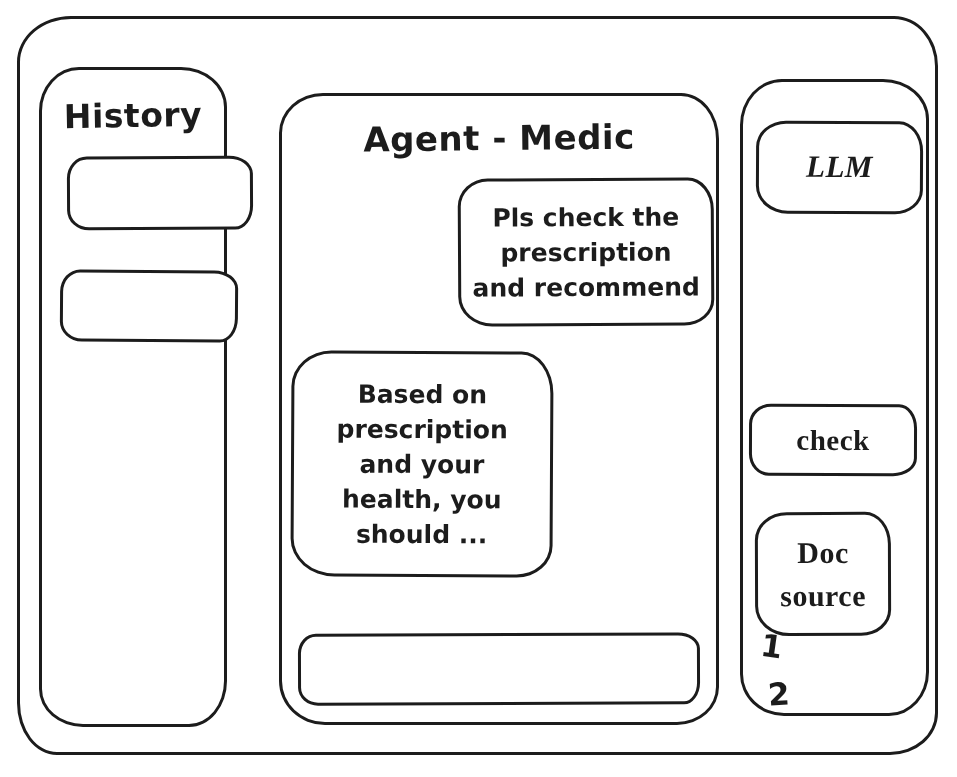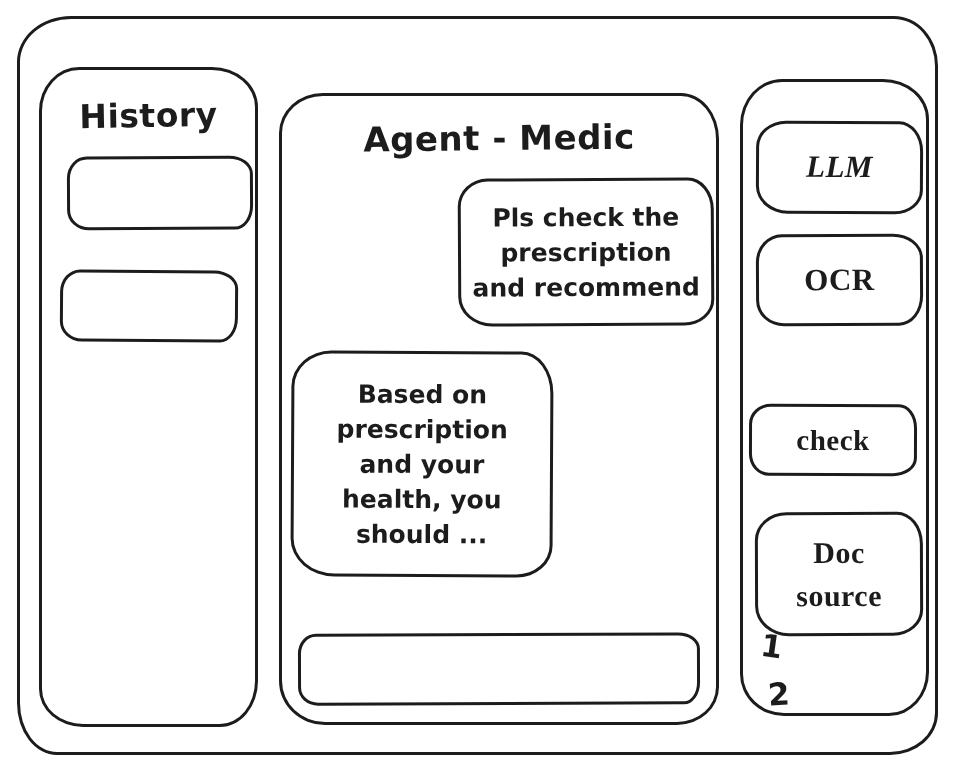--- a/index.html
+++ b/index.html
@@ -20,21 +20,21 @@
   .txt { font-weight: bold; letter-spacing: 0.5px; }
 
   
   .frame {
     left: 17px; top: 16px; width: 921px; height: 739px;
     border-radius: 54px 44px 48px 40px / 46px 50px 42px 52px;
   }
 
   
   .history {
-    left: 19px; top: 48px; width: 219px; height: 660px;
+    left: 19px; top: 48px; width: 188px; height: 660px;
     border-radius: 40px 46px 38px 44px / 44px 40px 46px 38px;
     text-decoration: underline;
   }
   .history-title {
     position: absolute; top: 26px; left: 0; right: 0;
     text-align: center; font-size: 33px;
     transform: rotate(-1deg);
   }
   .history-item {
     border-radius: 20px 24px 18px 22px / 22px 18px 24px 20px;
@@ -115,21 +115,21 @@
     border-radius: 26px 30px 24px 28px / 28px 24px 30px 26px;
     transform: rotate(-0.3deg);
   }
   .tool-btn.params {
     left: 6px; top: 322px; width: 168px; height: 72px;
     font-size: 29px;
     border-radius: 22px 18px 24px 20px / 20px 24px 18px 22px;
     transform: rotate(0.2deg);
   }
   .tool-btn.doc {
-    left: 12px; top: 430px; width: 168px; height: 124px;
+    left: 12px; top: 430px; width: 136px; height: 124px;
     font-size: 30px;
     padding: 15px 34px;
     border-radius: 32px 26px 30px 34px / 28px 32px 26px 30px;
     transform: rotate(-0.2deg);
   }
   .doc-num {
     position: absolute;
     font-size: 31px; font-weight: bold;
     cursor: pointer;
   }
@@ -156,21 +156,20 @@
       <div class="sk bubble assistant">Based on
 prescription
 and your
 health, you
 should ...</div>
       <input class="chat-input" type="text" value="" style="">
     </main>
 
     <aside class="sk tools">
       <button class="tool-btn llm">LLM</button>
-      <button class="tool-btn ocr">OCR</button>
       <button class="tool-btn params">check</button>
       <button class="tool-btn doc">Doc source</button>
       <div class="doc-num one">1</div>
       <div class="doc-num two">2</div>
     </aside>
 
   </div>
 </div>
 
 </body></html>

